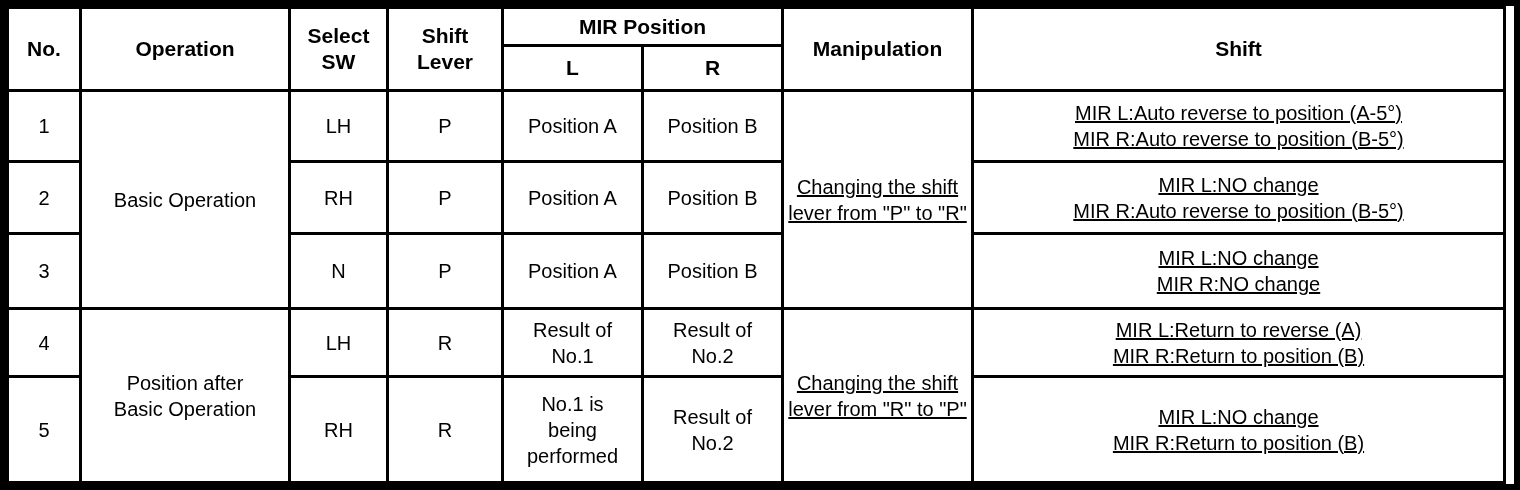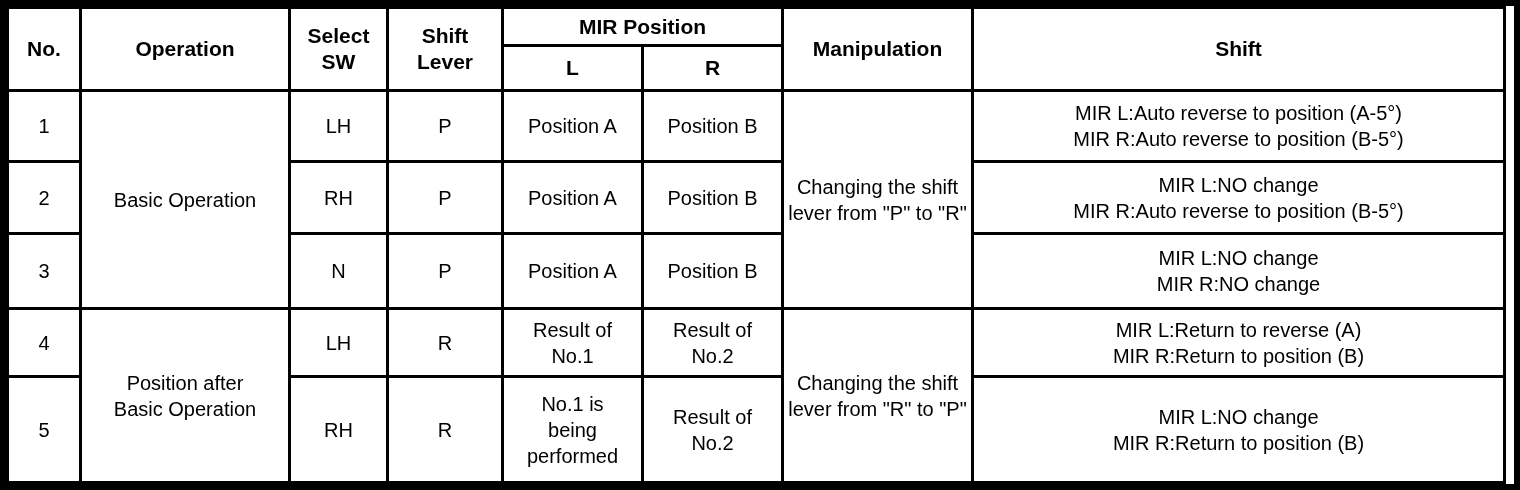--- a/index.html
+++ b/index.html
@@ -40,20 +40,21 @@
   table.op-table td {
     font-size: 20px;
     font-weight: normal;
     line-height: 1.3;
   }
   .ml { white-space: pre-line; }
   .left {
     text-align: left;
     padding-left: 9px;
     padding-right: 6px;
+    text-decoration: underline;
   }
   tr.h1 { height: 38px; }
   tr.h2 { height: 44px; }
   tr.r1 { height: 71px; }
   tr.r2 { height: 71px; }
   tr.r3 { height: 75px; }
   tr.r4 { height: 67px; }
   tr.r5 { height: 105px; }
 </style>
 </head>

